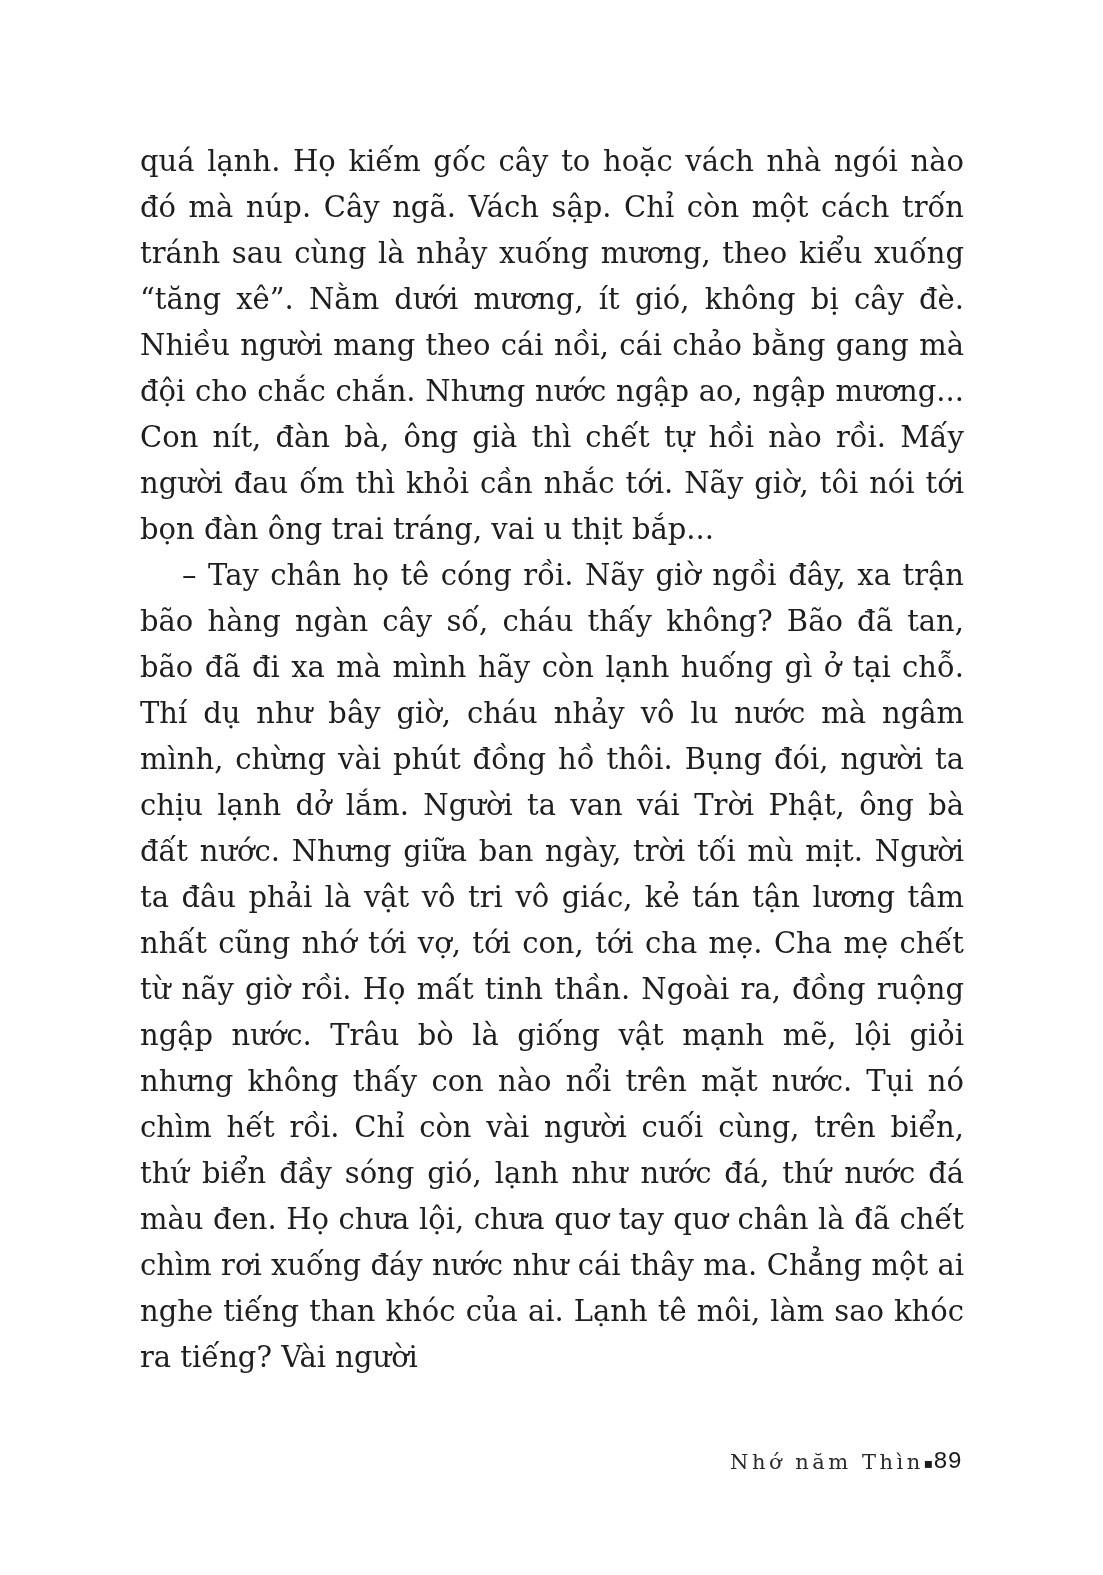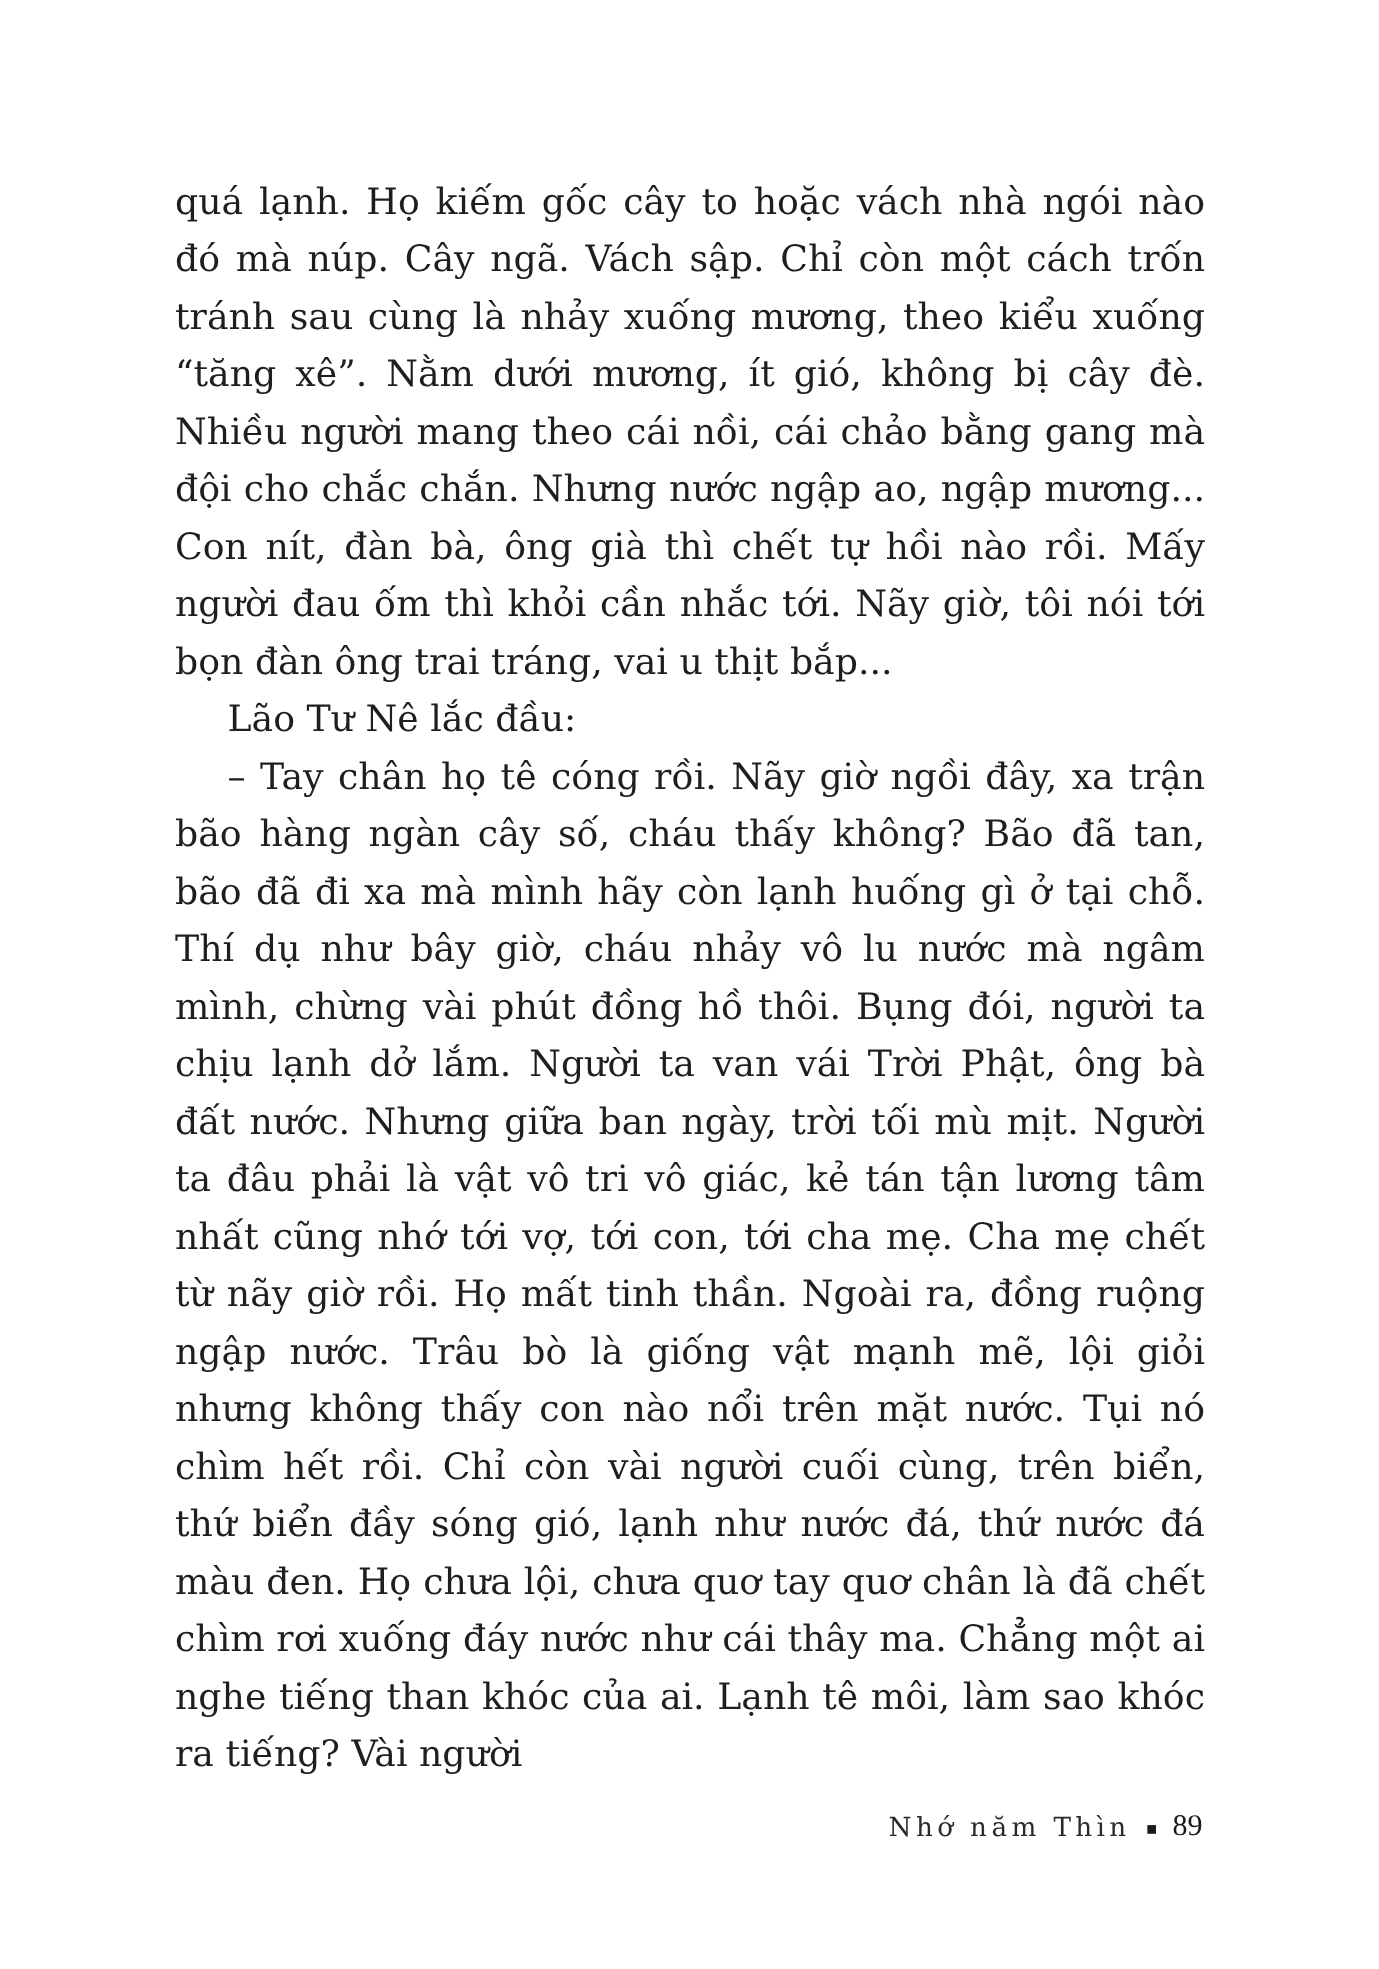--- a/index.html
+++ b/index.html
@@ -39,52 +39,50 @@
   .text-block p.continuation {
     text-indent: 0;
   }
 
   .running-footer {
     position: absolute;
     right: 141px;
     top: 1448px;
     display: flex;
     align-items: center;
-    gap: 12px;
     color: #2a2a2a;
   }
 
   .footer-title {
     font-family: "DejaVu Serif", "Liberation Serif", serif;
     font-size: 21px;
     letter-spacing: 3.5px;
     color: #2a2a2a;
   }
 
   .footer-separator {
     font-size: 14px;
     line-height: 1;
     color: #1a1a1a;
     transform: translateY(1px);
   }
 
   .footer-page-number {
-    font-family: Liberation Serif, serif;
+    font-family: Liberation Mono, monospace;
     font-size: 24px;
     color: #1a1a1a;
   }
 </style>
 </head>
 <body>
 
 <div class="page">
 
   <div class="text-block">
     <p class="continuation">quá lạnh. Họ kiếm gốc cây to hoặc vách nhà ngói nào đó mà núp. Cây ngã. Vách sập. Chỉ còn một cách trốn tránh sau cùng là nhảy xuống mương, theo kiểu xuống “tăng xê”. Nằm dưới mương, ít gió, không bị cây đè. Nhiều người mang theo cái nồi, cái chảo bằng gang mà đội cho chắc chắn. Nhưng nước ngập ao, ngập mương... Con nít, đàn bà, ông già thì chết tự hồi nào rồi. Mấy người đau ốm thì khỏi cần nhắc tới. Nãy giờ, tôi nói tới bọn đàn ông trai tráng, vai u thịt bắp...</p>
-    <p>Lão Tư Nê lắc đầu:</p>
     <p>– Tay chân họ tê cóng rồi. Nãy giờ ngồi đây, xa trận bão hàng ngàn cây số, cháu thấy không? Bão đã tan, bão đã đi xa mà mình hãy còn lạnh huống gì ở tại chỗ. Thí dụ như bây giờ, cháu nhảy vô lu nước mà ngâm mình, chừng vài phút đồng hồ thôi. Bụng đói, người ta chịu lạnh dở lắm. Người ta van vái Trời Phật, ông bà đất nước. Nhưng giữa ban ngày, trời tối mù mịt. Người ta đâu phải là vật vô tri vô giác, kẻ tán tận lương tâm nhất cũng nhớ tới vợ, tới con, tới cha mẹ. Cha mẹ chết từ nãy giờ rồi. Họ mất tinh thần. Ngoài ra, đồng ruộng ngập nước. Trâu bò là giống vật mạnh mẽ, lội giỏi nhưng không thấy con nào nổi trên mặt nước. Tụi nó chìm hết rồi. Chỉ còn vài người cuối cùng, trên biển, thứ biển đầy sóng gió, lạnh như nước đá, thứ nước đá màu đen. Họ chưa lội, chưa quơ tay quơ chân là đã chết chìm rơi xuống đáy nước như cái thây ma. Chẳng một ai nghe tiếng than khóc của ai. Lạnh tê môi, làm sao khóc ra tiếng? Vài người</p>
   </div>
 
   <div class="running-footer">
     <span class="footer-title">Nhớ năm Thìn</span>
     <span class="footer-separator">▪</span>
     <span class="footer-page-number">89</span>
   </div>
 
 </div>

